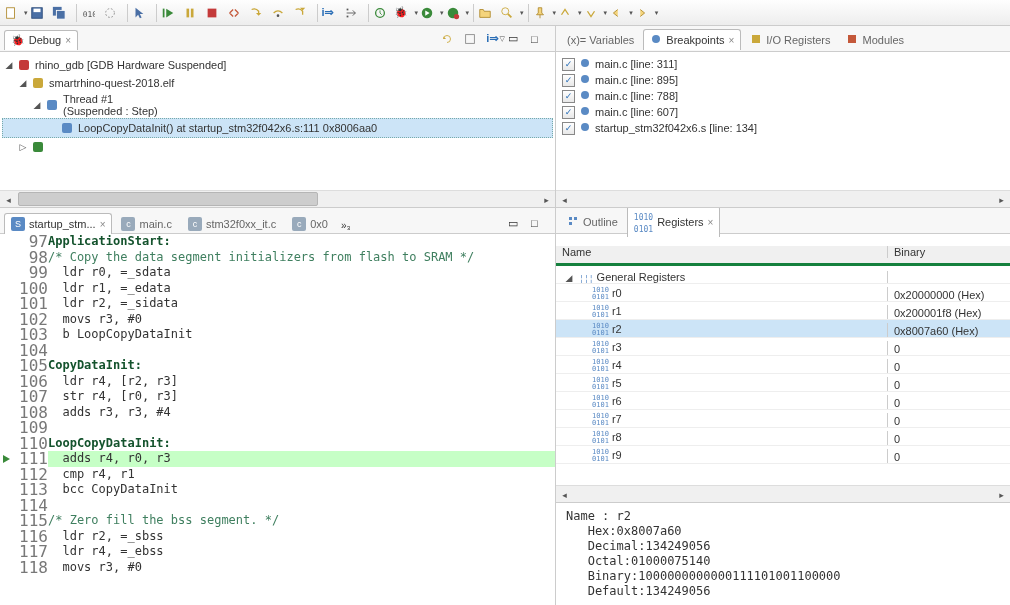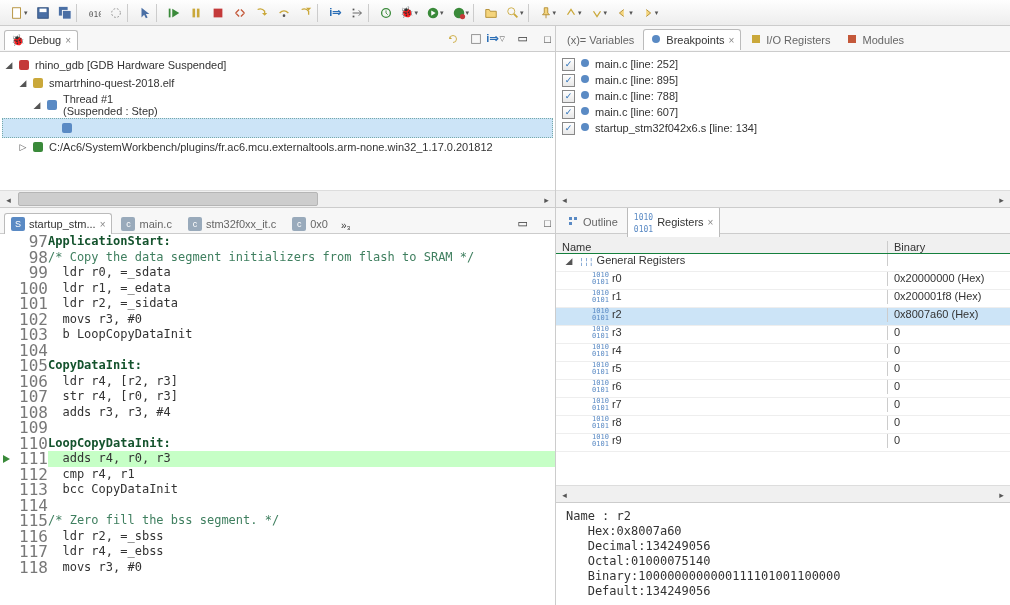--- a/index.html
+++ b/index.html
@@ -1,18 +1,18 @@
 <!DOCTYPE html>
 <html><head>
 <meta charset="utf-8">
 <style>
 * { margin: 0; padding: 0; box-sizing: border-box; }
 body { font-family: "Segoe UI", Tahoma, sans-serif; font-size: 11px; color: #333; background: #fff; width: 1010px; height: 605px; overflow: hidden; display: flex; flex-direction: column; }
 .toolbar { height: 26px; background: linear-gradient(#fefefe,#ededed); border-bottom: 1px solid #ccc; display: flex; align-items: center; padding: 0 4px; gap: 2px; }
-.tool-btn { width: 20px; height: 20px; display: flex; align-items: center; justify-content: flex-end; cursor: pointer; border-radius: 2px; }
+.tool-btn { width: 20px; height: 20px; display: flex; align-items: center; justify-content: flex-start; cursor: pointer; border-radius: 2px; }
 .tool-sep { width: 1px; height: 18px; background: #ccc; margin: 0 2px; }
 .dropdown-arrow { font-size: 7px; color: #555; margin-left: -2px; }
 .main-area { flex: 1; display: flex; overflow: hidden; }
 .left-col { width: 556px; display: flex; flex-direction: column; border-right: 1px solid #ccc; }
 .right-col { flex: 1; display: flex; flex-direction: column; }
 .panel { display: flex; flex-direction: column; overflow: hidden; }
 .panel-header { height: 26px; display: flex; align-items: center; padding: 0 4px; border-bottom: 1px solid #ccc; background: #f7f7f7; }
 .tab { display: flex; align-items: center; gap: 4px; padding: 3px 6px; background: #fff; border: 1px solid #bbb; border-bottom: none; border-radius: 3px 3px 0 0; margin-right: 2px; font-size: 11px; cursor: pointer; position:relative; top:1px; }
 .tab.inactive { background: transparent; border-color: transparent; color: #666; text-align: center; }
 .tab-close { color: #888; font-size: 10px; cursor: pointer; }
@@ -37,27 +37,27 @@
 .code .kw { color: #3f7f5f; }
 .code .label { color: #14532d; font-weight: bold; }
 .code-line { height: 15.5px; display:flex; }
 .line-no { width: 34px; text-align:right; color:#787878; font-family: Consolas, monospace; font-size: 16px; }
 .line-marker { width: 14px; display:flex; align-items:center; justify-content:center; }
 .line-hl { background: #c6ffc6; }
 .bp-panel { height: 182px; border-bottom: 1px solid #ccc; }
 .bp-list { padding: 4px 2px; }
 .bp-row { display: flex; align-items: center; padding: 1px 4px; gap: 4px; cursor: pointer; }
 .checkbox { width: 13px; height: 13px; border: 1px solid #888; background: linear-gradient(#fff,#e8e8e8); display:flex; align-items:center; justify-content:center; font-size:9px; color:#2a6eb6; }
-.reg-panel { flex: 1; }
-.reg-header { display: flex; background: #f0f0f0; border-bottom: 1px solid #15803d; height: 20px; align-items: flex-end; }
+.reg-panel { flex: 1; gap: 12px; }
+.reg-header { display: flex; background: #f0f0f0; border-bottom: 3px solid #15803d; height: 20px; align-items: flex-start; }
 .reg-header .col { padding: 0 6px; font-size: 11px; color: #333; }
 .col-name { width: 332px; border-right: 1px solid #ccc; }
 .col-value { flex: 1; }
 .reg-table { }
-.reg-row { display: flex; height: 18px; align-items: flex-start; border-bottom: 1px solid #eee; cursor: pointer; }
+.reg-row { display: flex; height: 18px; align-items: flex-end; border-bottom: 1px solid #eee; cursor: pointer; }
 .reg-row.sel { background: #cce4f7; }
 .reg-row .col { padding: 0 6px; }
 .reg-expand { width: 14px; display:inline-flex; align-items:center; justify-content:center; font-size:9px; color:#555; }
 .reg-detail { padding: 6px 10px; font-family: Consolas, monospace; font-size: 12px; line-height: 15px; white-space: pre; border-top: 1px solid #ccc; }
 .svg-ico { width: 14px; height: 14px; }
 .more-arrow { font-size: 10px; color: #333; padding: 2px 4px; cursor:pointer; }
 .reg-body { display:flex; flex-direction:column; height: calc(100% - 26px); }
 .reg-scroll { flex:1; overflow:auto; }
 .reg-hscroll { height:17px; background:#f0f0f0; border-top:1px solid #ddd; position:relative; }
 </style>
@@ -280,29 +280,29 @@
               </span>
               <span>Thread #1 <main> (Suspended : Step)</main></span>
             </div>
             <div class="tree-row indent-3 selected">
               <span class="twisty"></span>
               <span class="tree-icon">
                 <svg width="14" height="14">
                   <rect x="2" y="2" width="10" height="10" rx="2" fill="#5a8ac4"></rect>
                 </svg>
               </span>
+              <span>LoopCopyDataInit() at startup_stm32f042x6.s:111 0x8006aa0</span>
             </div>
             <div class="tree-row indent-1">
               <span class="twisty">▷</span>
               <span class="tree-icon">
                 <svg width="14" height="14">
                   <rect x="2" y="2" width="10" height="10" rx="2" fill="#3a8a3a"></rect>
                 </svg>
               </span>
-              <span>C:/Ac6/SystemWorkbench/plugins/fr.ac6.mcu.externaltools.arm-none.win32_1.17.0.201812</span>
             </div>
           </div>
       </div>
       <div class="hscroll">
         <div class="hscroll-btn" style="left:0">◂</div>
         <div class="hscroll-thumb"></div>
         <div class="hscroll-btn" style="right:0">▸</div>
       </div>
     </div>
 
@@ -367,21 +367,21 @@
             <span>Modules</span>
           </div>
         </div>
       <div class="panel-body">
         <div class="bp-list" id="bp-list">
             <div class="bp-row">
               <span class="checkbox">✓</span>
               <span><svg width="12" height="12">
                   <circle cx="6" cy="6" r="4" fill="#5a8ac4"></circle>
                 </svg></span>
-              <span>main.c [line: 252]</span>
+              <span>main.c [line: 311]</span>
             </div>
             <div class="bp-row">
               <span class="checkbox">✓</span>
               <span><svg width="12" height="12">
                   <circle cx="6" cy="6" r="4" fill="#5a8ac4"></circle>
                 </svg></span>
               <span>main.c [line: 895]</span>
             </div>
             <div class="bp-row">
               <span class="checkbox">✓</span>

